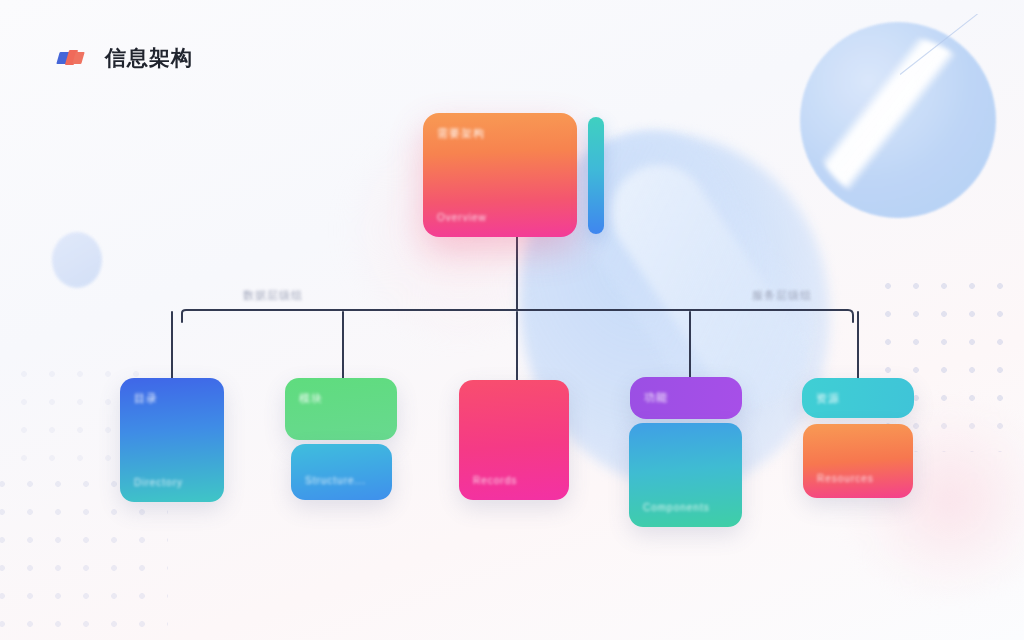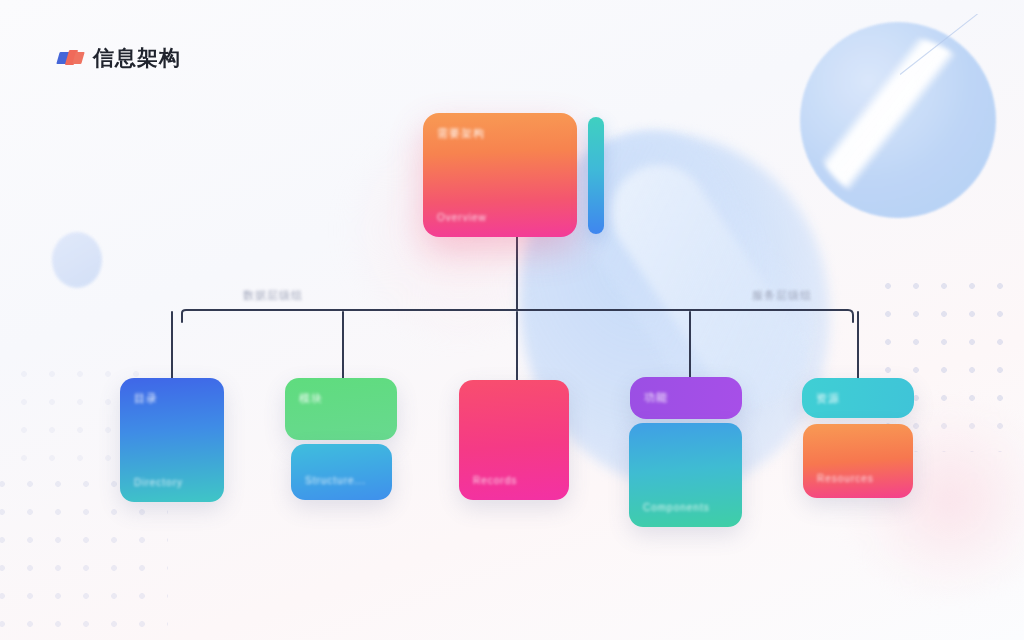--- a/index.html
+++ b/index.html
@@ -171,21 +171,21 @@
     filter: blur(10px);
   }
 
   
   .header {
     position: absolute;
     left: 58px;
     top: 44px;
     display: flex;
     align-items: center;
-    gap: 9px;
+    gap: 21px;
   }
   .logo-mark {
     width: 26px;
     height: 20px;
     position: relative;
     flex: none;
   }
   .logo-mark .lm-a {
     position: absolute;
     left: 0; top: 4px;

